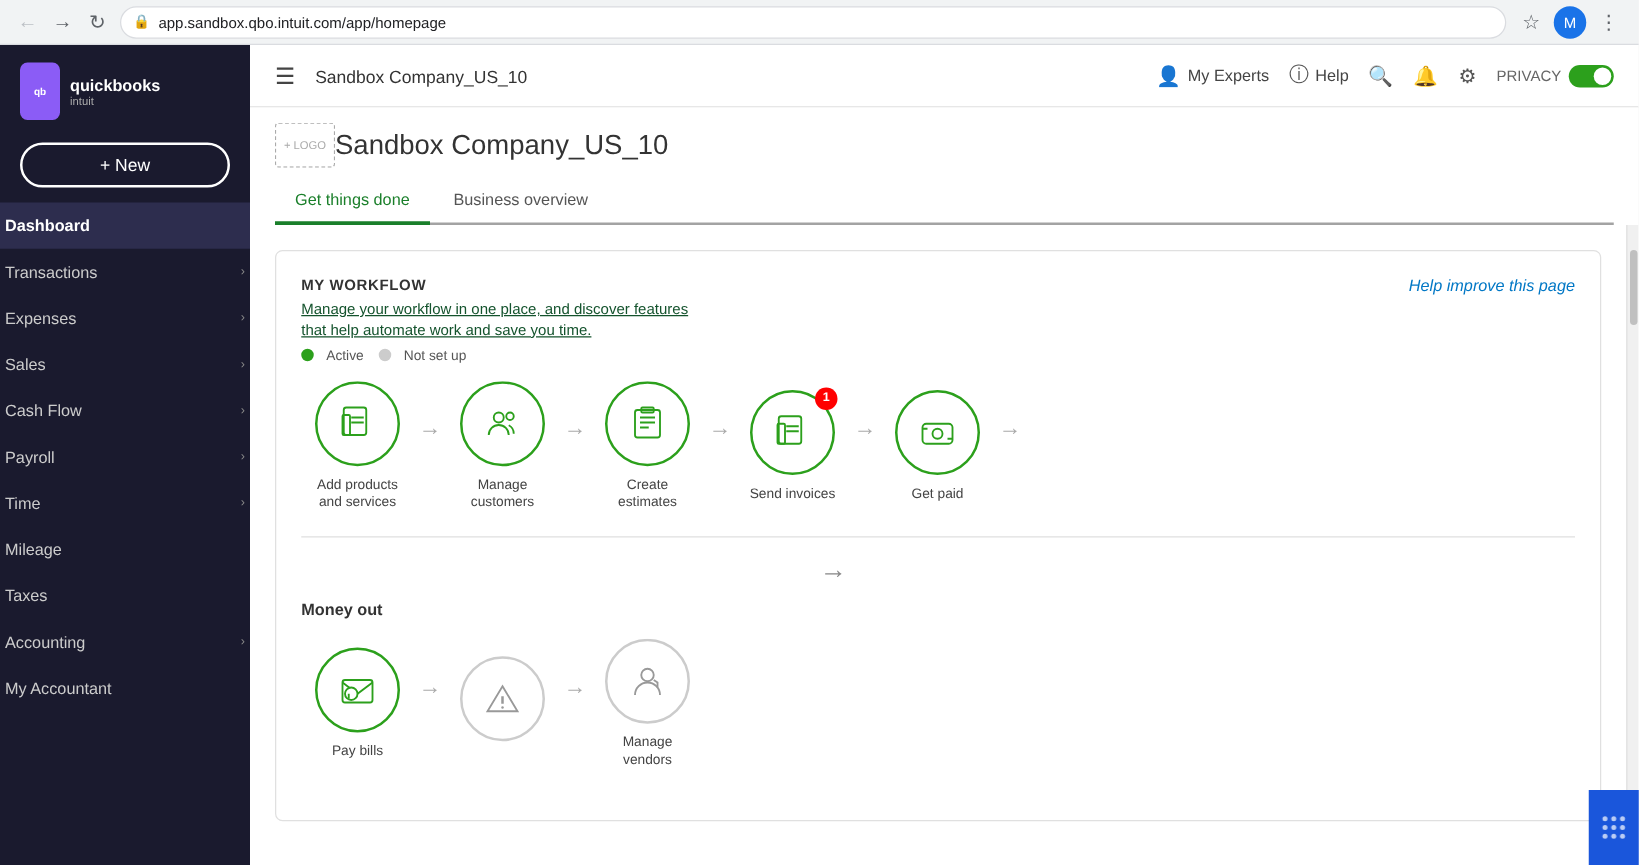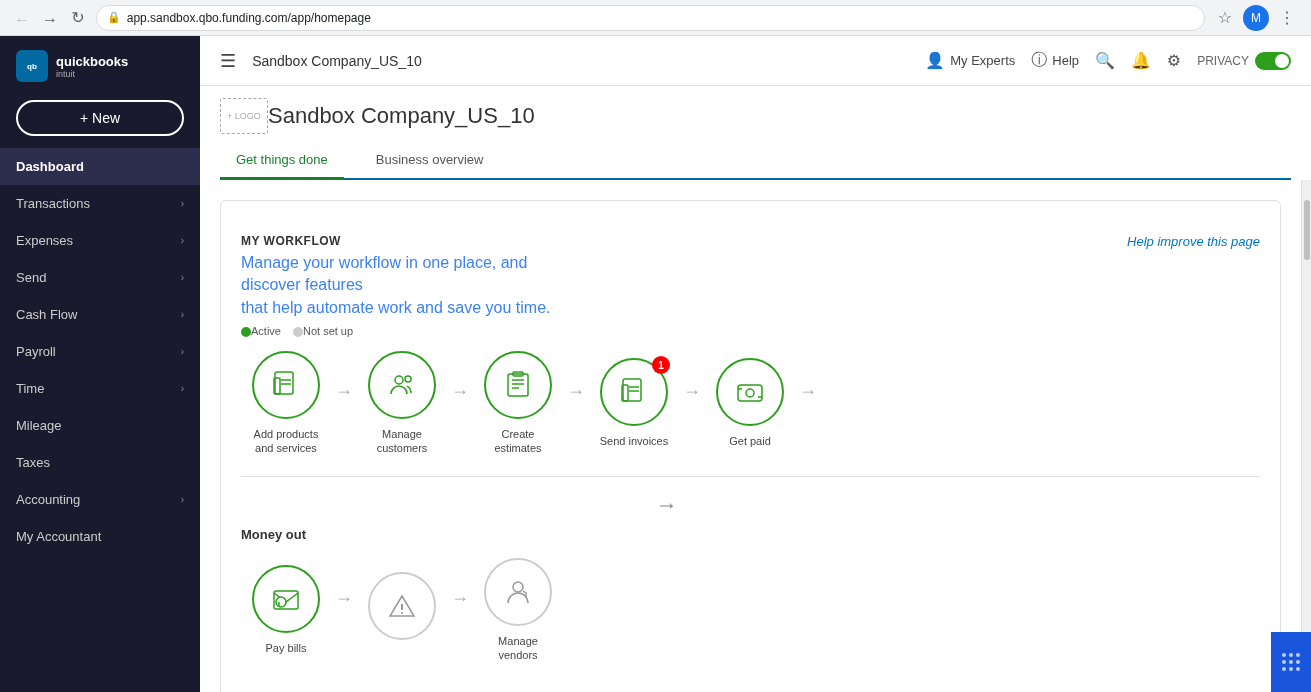--- a/index.html
+++ b/index.html
@@ -53,22 +53,22 @@
       flex-shrink: 0;
       overflow-y: auto;
     }
     .sidebar-logo {
       display: flex;
       align-items: center;
       padding: 14px 16px;
       gap: 8px;
     }
     .qb-logo {
-      width: 32px; height: 32px;
-      background: #0369a1;
+      width: 32px; height: 46px;
+      background: #8b5cf6;
       border-radius: 6px;
       display: flex; align-items: center; justify-content: center;
       font-size: 10px; font-weight: bold; color: white;
       flex-shrink: 0;
     }
     .new-btn {
       margin: 4px 16px 12px;
       background: transparent;
       border: 2px solid white;
       border-radius: 20px;
@@ -79,21 +79,21 @@
       font-weight: 500;
       display: flex;
       align-items: center;
       justify-content: center;
       gap: 4px;
     }
     .sidebar-item {
       display: flex;
       align-items: center;
       justify-content: space-between;
-      padding: 11px 16px;
+      padding: 11px 4px;
       cursor: pointer;
       font-size: 13px;
       color: #ccc;
       transition: background 0.15s;
     }
     .sidebar-item.active { background: #2d2d4e; color: white; font-weight: 600; }
     .chevron { font-size: 10px; color: #888; }
 
     
     .main-content {
@@ -148,21 +148,21 @@
     }
     .logo-company-row { display: flex; align-items: center; margin-bottom: 10px; }
     .logo-placeholder {
       width: 48px; height: 36px;
       border: 1px dashed #aaa;
       display: flex; align-items: center; justify-content: center;
       font-size: 9px; color: #aaa; border-radius: 3px;
       flex-shrink: 0;
     }
     .company-title { font-size: 22px; font-weight: 400; color: #333; }
-    .tabs-row { display: flex; gap: 16px; border-bottom: 2px solid #0369a1; }
+    .tabs-row { display: flex; gap: 3px; border-bottom: 2px solid #a3a3a3; }
     .tab {
       padding: 8px 16px 10px;
       cursor: pointer;
       font-size: 13px;
       color: #555;
       border-bottom: 3px solid transparent;
       margin-bottom: -2px;
     }
     .tab.active { color: #1a7f2a; border-bottom-color: #1a7f2a; font-weight: 500; }
 
@@ -180,27 +180,26 @@
       background: white;
       border: 1px solid #e0e0e0;
       border-radius: 6px;
       padding: 20px;
     }
     .workflow-header {
       display: flex;
       justify-content: space-between;
       align-items: flex-start;
       margin-bottom: 14px;
-      margin-top: 13px;
     }
     .workflow-title { font-size: 12px; font-weight: 700; color: #333; letter-spacing: 0.5px; margin-bottom: 4px; }
-    .workflow-desc { font-size: 16px; color: #3b82f6; line-height: 1.4; max-width: 320px; }
+    .workflow-desc { font-size: 12px; color: #14532d; line-height: 1.4; max-width: 320px; text-decoration: underline; }
     .help-link { color: #0077c5; font-size: 13px; cursor: pointer; text-decoration: none; white-space: nowrap; font-style: italic; }
     .legend { display: flex; align-items: center; gap: 12px; margin-top: 6px; }
-    .legend-item { display: flex; align-items: flex-end; gap: 0; font-size: 11px; color: #555; }
+    .legend-item { display: flex; align-items: flex-start; gap: 10px; font-size: 11px; color: #555; }
     .legend-dot { width: 10px; height: 10px; border-radius: 50%; }
     .legend-dot.active { background: #2ca01c; border: 2px solid #2ca01c; }
     .legend-dot.not-set { background: #ccc; border: 2px solid #ccc; }
 
     .section-label { font-size: 13px; font-weight: 600; color: #333; margin-bottom: 16px; }
 
     
     .steps-row {
       display: flex;
       align-items: center;
@@ -283,21 +282,21 @@
   </style>
 </head>
 <body>
 
 <div class="browser-bar">
   <button class="browser-nav-btn disabled">←</button>
   <button class="browser-nav-btn">→</button>
   <button class="browser-nav-btn">↻</button>
   <div class="browser-url-bar">
     <span class="lock-icon">🔒</span>
-    <span>app.sandbox.qbo.funding.com/app/homepage</span>
+    <span>app.sandbox.qbo.intuit.com/app/homepage</span>
   </div>
   <div class="browser-actions">
     <button class="browser-action-btn">☆</button>
     <div class="browser-avatar">M</div>
     <button class="browser-action-btn">⋮</button>
   </div>
 </div>
 
 <div class="app-container">
 
@@ -320,21 +319,21 @@
         </div>
         <div class="sidebar-item">
           <span>Transactions</span>
           <span class="chevron">›</span>
         </div>
         <div class="sidebar-item">
           <span>Expenses</span>
           <span class="chevron">›</span>
         </div>
         <div class="sidebar-item">
-          <span>Send</span>
+          <span>Sales</span>
           <span class="chevron">›</span>
         </div>
         <div class="sidebar-item">
           <span>Cash Flow</span>
           <span class="chevron">›</span>
         </div>
         <div class="sidebar-item">
           <span>Payroll</span>
           <span class="chevron">›</span>
         </div>

